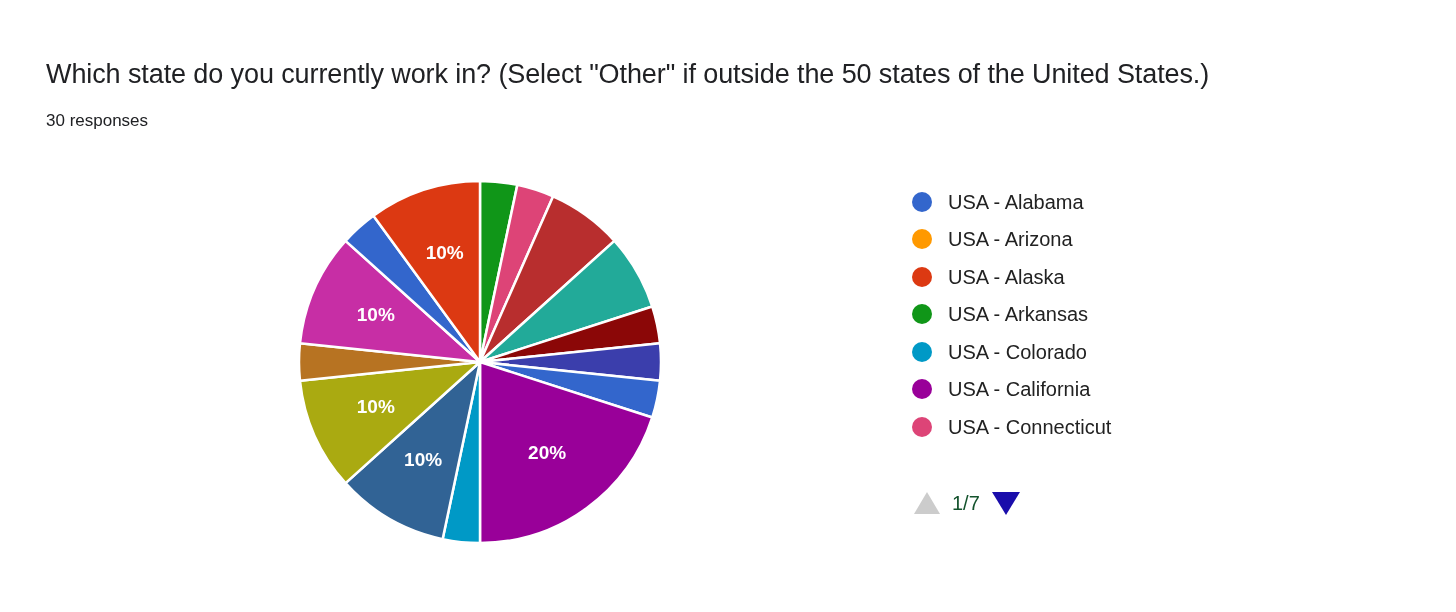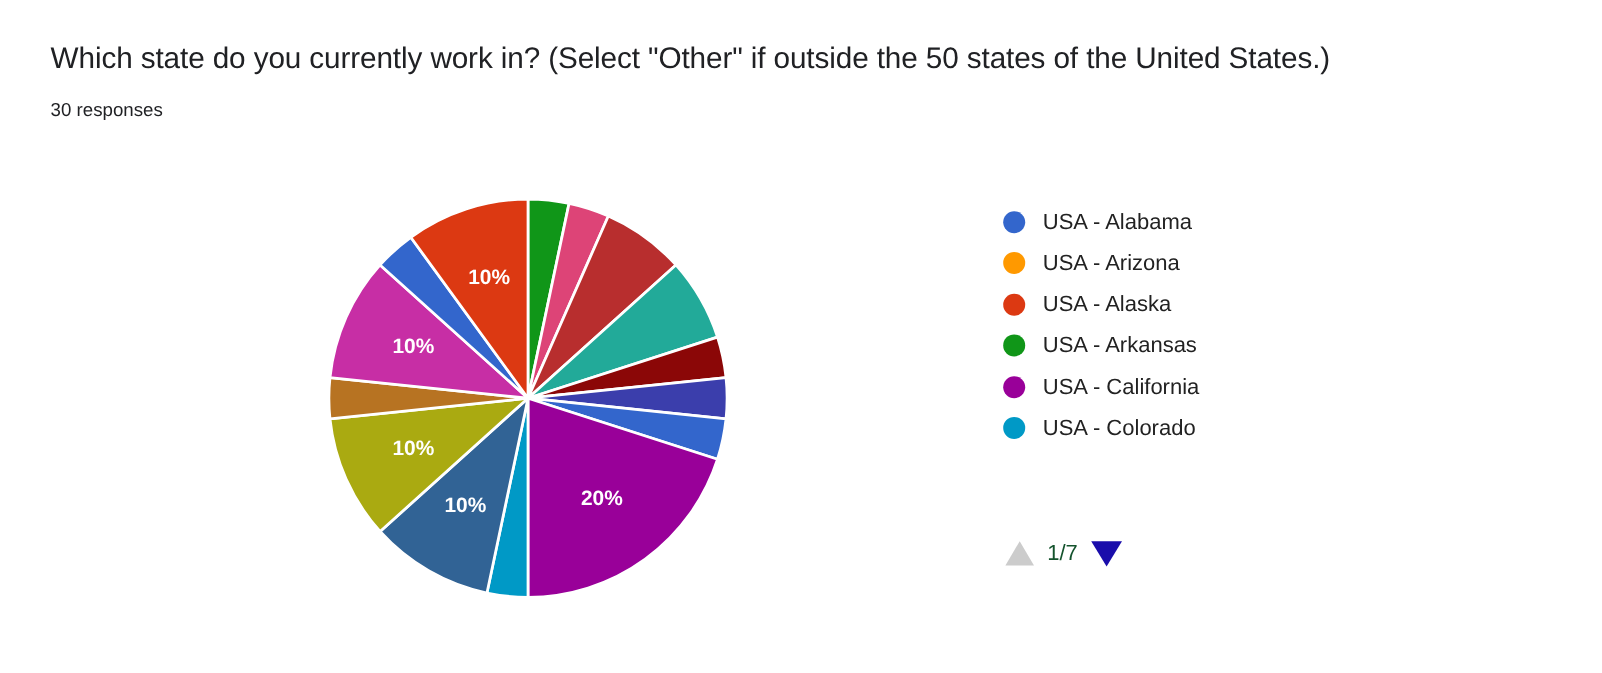--- a/index.html
+++ b/index.html
@@ -15,21 +15,21 @@
     overflow: hidden;
     position: relative;
   }
   .page {
     position: absolute;
     inset: 0;
   }
   .header {
     position: absolute;
     left: 46px;
-    top: 36px;
+    top: 57px;
     width: 1380px;
   }
   .chart-title {
     font-size: 27px;
     line-height: 34px;
     font-weight: 400;
     color: #202124;
     white-space: nowrap;
     letter-spacing: -0.1px;
   }
@@ -175,26 +175,30 @@
         </div>
         <div class="legend-item">
           <span class="legend-swatch" style="background: rgb(220, 57, 18);"></span>
           <span class="legend-label">USA - Alaska</span>
         </div>
         <div class="legend-item">
           <span class="legend-swatch" style="background: rgb(16, 150, 24);"></span>
           <span class="legend-label">USA - Arkansas</span>
         </div>
         <div class="legend-item">
+          <span class="legend-swatch" style="background: rgb(0, 153, 198);"></span>
+          <span class="legend-label">USA - Colorado</span>
+        </div>
+        <div class="legend-item">
           <span class="legend-swatch" style="background: rgb(153, 0, 153);"></span>
           <span class="legend-label">USA - California</span>
         </div>
         <div class="legend-item">
-          <span class="legend-swatch" style="background: rgb(0, 153, 198);"></span>
-          <span class="legend-label">USA - Colorado</span>
+          <span class="legend-swatch" style="background: rgb(221, 68, 119);"></span>
+          <span class="legend-label">USA - Connecticut</span>
         </div>
       </div>
 
     <div class="pager">
       <div class="pager-arrow pager-up"></div>
       <div class="pager-count">1/7</div>
       <div class="pager-arrow pager-down"></div>
     </div>
 
   </div>

